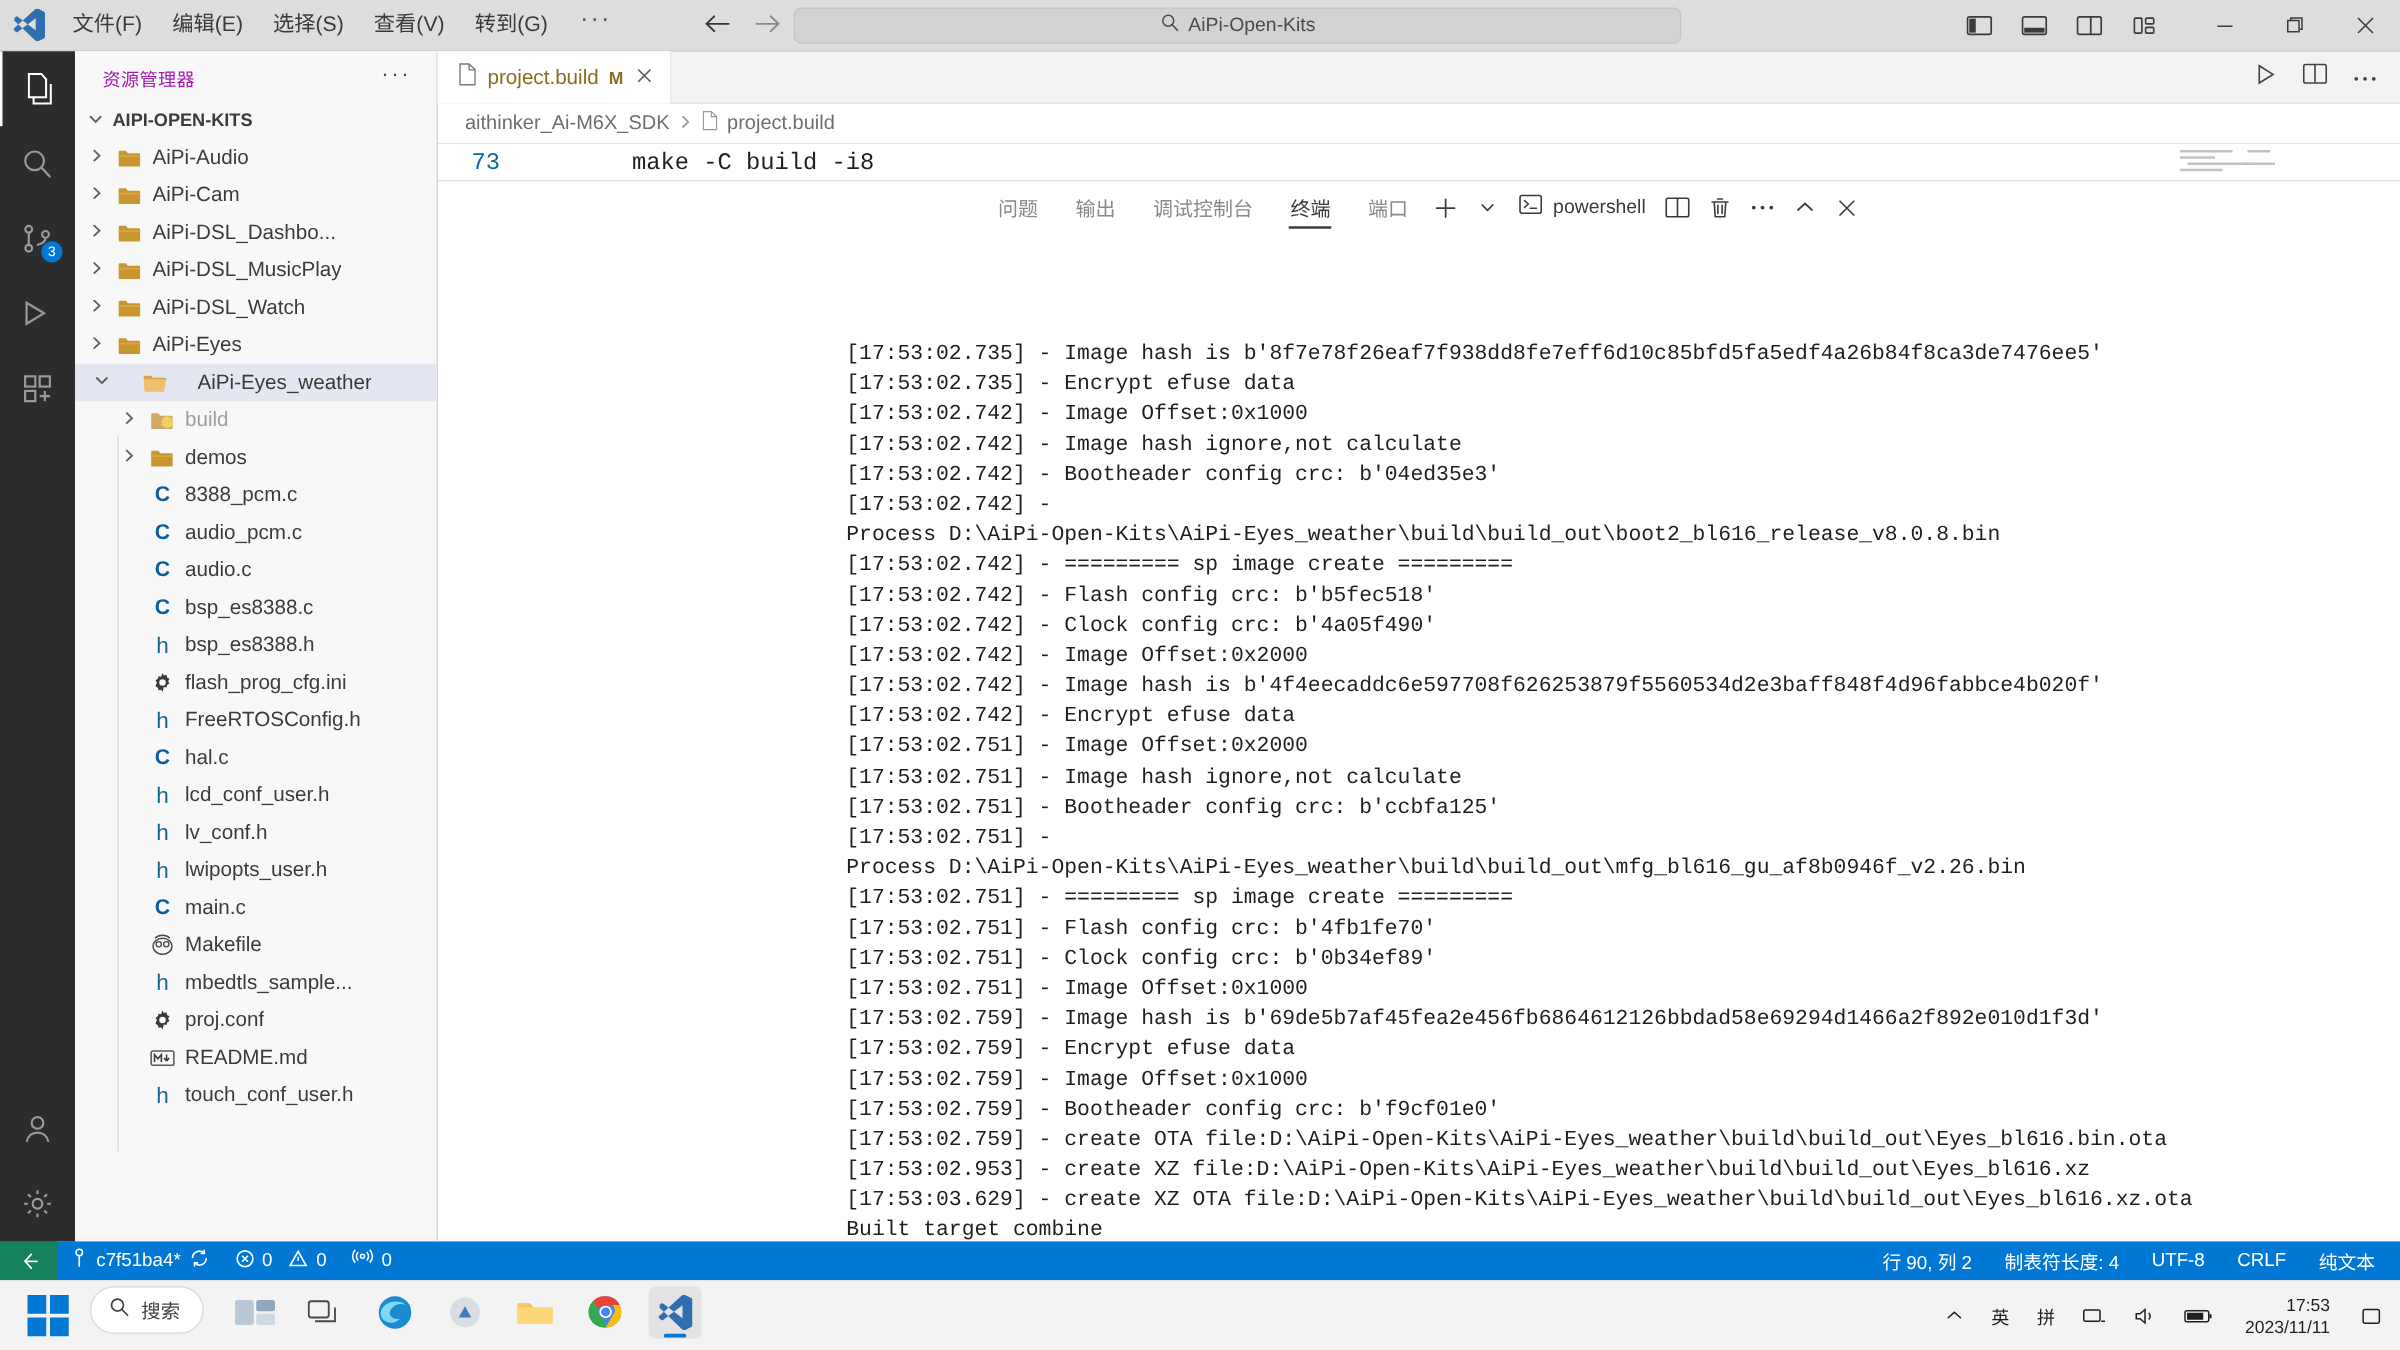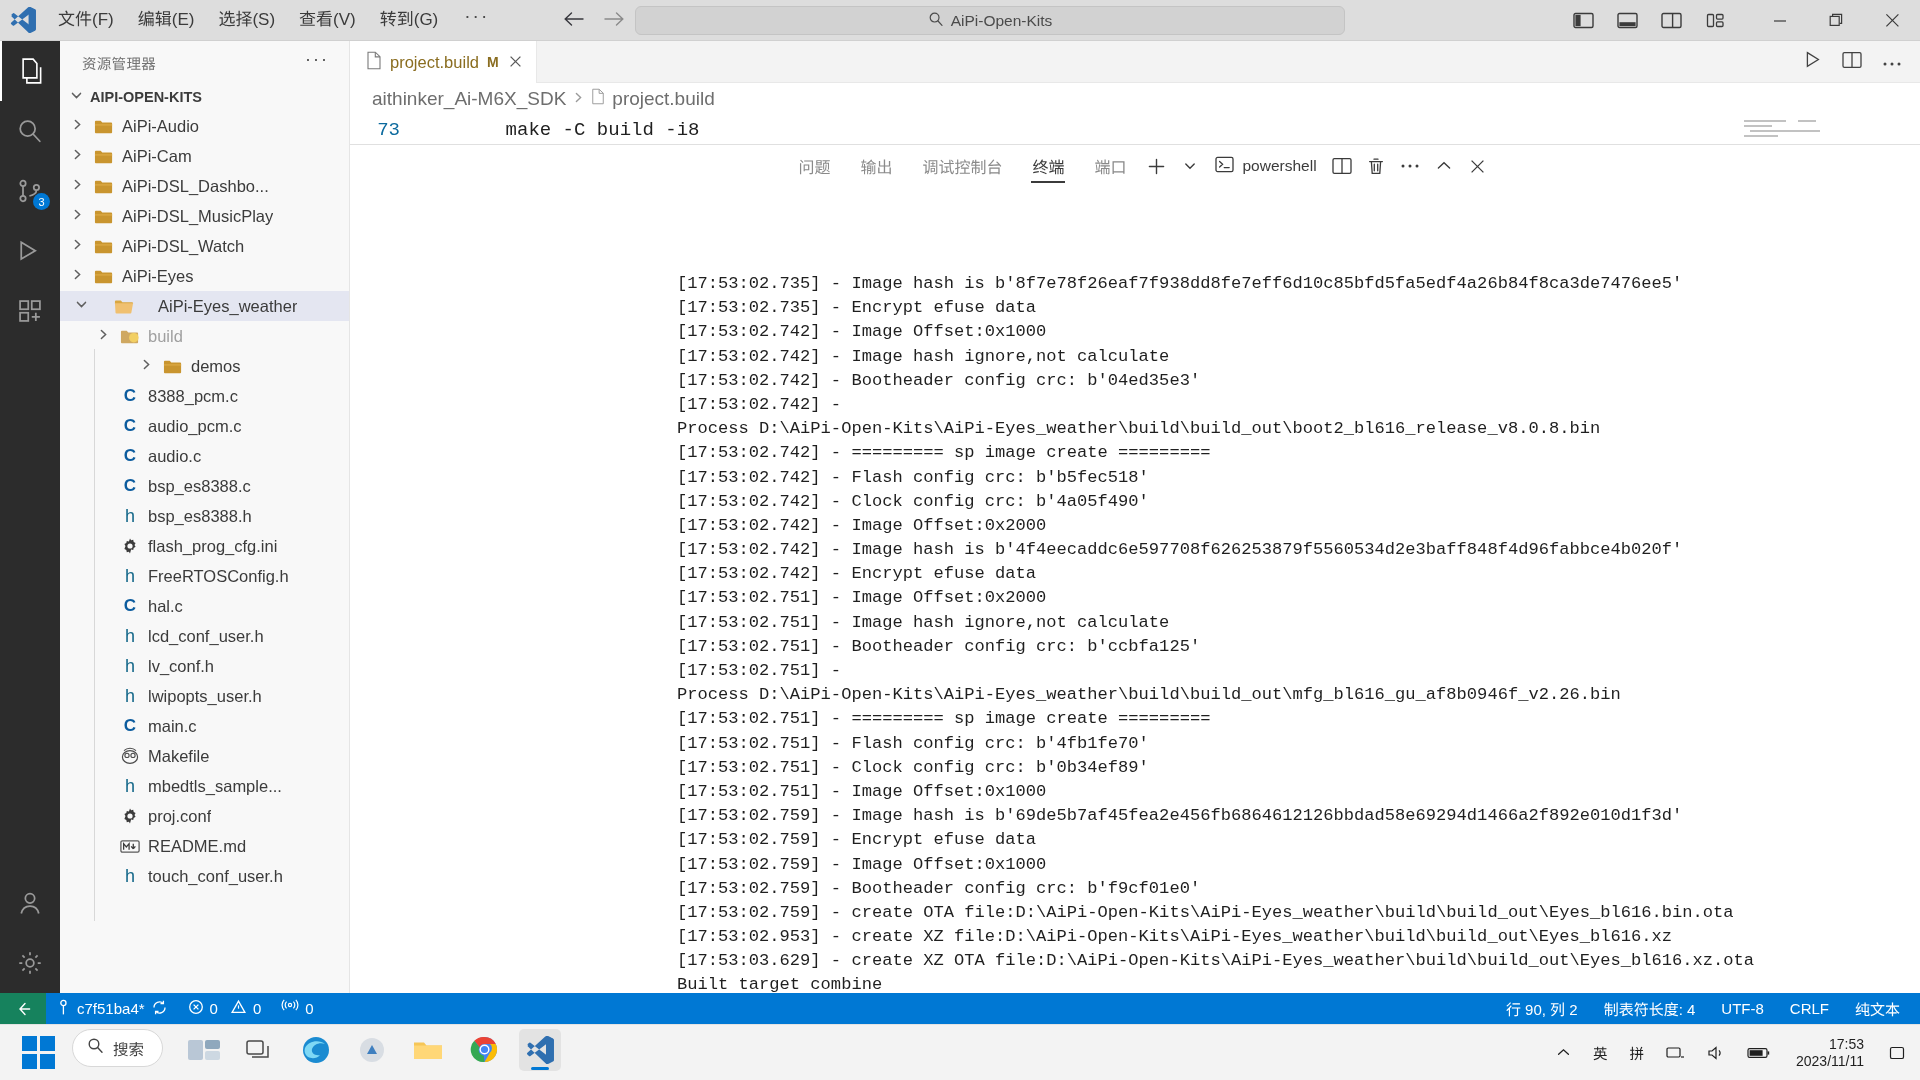--- a/index.html
+++ b/index.html
@@ -75,21 +75,21 @@
   
   .sidebar {
     width: 290px; min-width: 290px; background: #f8f8f8;
     border-right: 1px solid #e5e5e5;
     display: flex; flex-direction: column; position: relative;
   }
   .sidebar-header {
     height: 42px; display: flex; align-items: center; justify-content: space-between;
     padding: 0 20px 0 22px;
   }
-  .sidebar-title { font-size: 14.5px; color: #737373; letter-spacing: .3px; }
+  .sidebar-title { font-size: 14.5px; color: #a21caf; letter-spacing: .3px; }
   .sidebar-actions { font-size: 18px; color: #4a4a4a; letter-spacing: 2px; line-height: 10px; padding-bottom: 7px; }
   .tree { flex: 1; overflow: hidden; position: relative; font-size: 16.5px; }
   .tree-root {
     height: 28px; display: flex; align-items: center; gap: 7px;
     padding-left: 10px; font-weight: bold; font-size: 14.5px; color: #3b3b3b;
   }
   .row {
     height: 30px; display: flex; align-items: center; gap: 8px;
     padding-right: 8px; position: relative; white-space: nowrap;
     color: #3b3b3b;
@@ -125,21 +125,21 @@
     content: ""; position: absolute; left: 0; right: 0; top: 0; height: 1px; background: #ffffff;
   }
   .tabsbar-fill { flex: 1; border-bottom: 1px solid #e8e8e8; }
   .editor-actions {
     display: flex; align-items: center; gap: 20px; padding: 0 18px;
     border-bottom: 1px solid #e8e8e8; color: #424242;
   }
 
   .breadcrumbs {
     height: 32px; display: flex; align-items: center; gap: 7px;
-    padding-left: 22px; font-size: 19px; color: #6e6e6e; background: #ffffff;
+    padding-left: 22px; font-size: 16px; color: #6e6e6e; background: #ffffff;
   }
   .bc-sep { color: #9a9a9a; font-size: 14px; }
 
   .code-strip {
     height: 29px; background: #ffffff; display: flex; align-items: center;
     font-family: "Liberation Mono", "DejaVu Sans Mono", monospace;
     font-size: 19px; position: relative; overflow: hidden;
   }
   .code-strip .lnum { width: 68px; text-align: right; color: #0c6a9e; padding-right: 18px; }
   .code-strip .ctext { color: #1f1f1f; white-space: pre; padding-left: 42px; }
@@ -460,21 +460,21 @@
                   <path d="M4.4 2.5l4.2 4-4.2 4" stroke="#5f5f5f" stroke-width="1.5" fill="none" stroke-linecap="round"></path>
                 </svg></span>
               <span class="ficon">
                 <svg width="21" height="17" viewBox="0 0 21 17">
                   <path d="M1 3.4a1 1 0 0 1 1-1h5l1.7 1.9H18a1 1 0 0 1 1 1v9.3a1 1 0 0 1-1 1H2a1 1 0 0 1-1-1z" fill="#cfa861"></path>
                   <circle cx="14.5" cy="9.8" r="5" fill="#f2cf63"></circle>
                 </svg>
               </span>
               <span class="fname">build</span>
             </div>
-            <div class="row" style="padding-left: 34px; margin-left: 43px;">
+            <div class="row" style="padding-left: 34px;">
               <span class="twisty"><svg width="13" height="13" viewBox="0 0 13 13">
                   <path d="M4.4 2.5l4.2 4-4.2 4" stroke="#5f5f5f" stroke-width="1.5" fill="none" stroke-linecap="round"></path>
                 </svg></span>
               <span class="ficon">
                 <svg width="21" height="17" viewBox="0 0 21 17">
                   <path d="M1 3.4a1 1 0 0 1 1-1h5l1.7 1.9H18a1 1 0 0 1 1 1v9.3a1 1 0 0 1-1 1H2a1 1 0 0 1-1-1z" fill="#c9952f"></path>
                   <path d="M1 6h18v1.6H1z" fill="#d9a741"></path>
                 </svg>
               </span>
               <span class="fname">demos</span>

